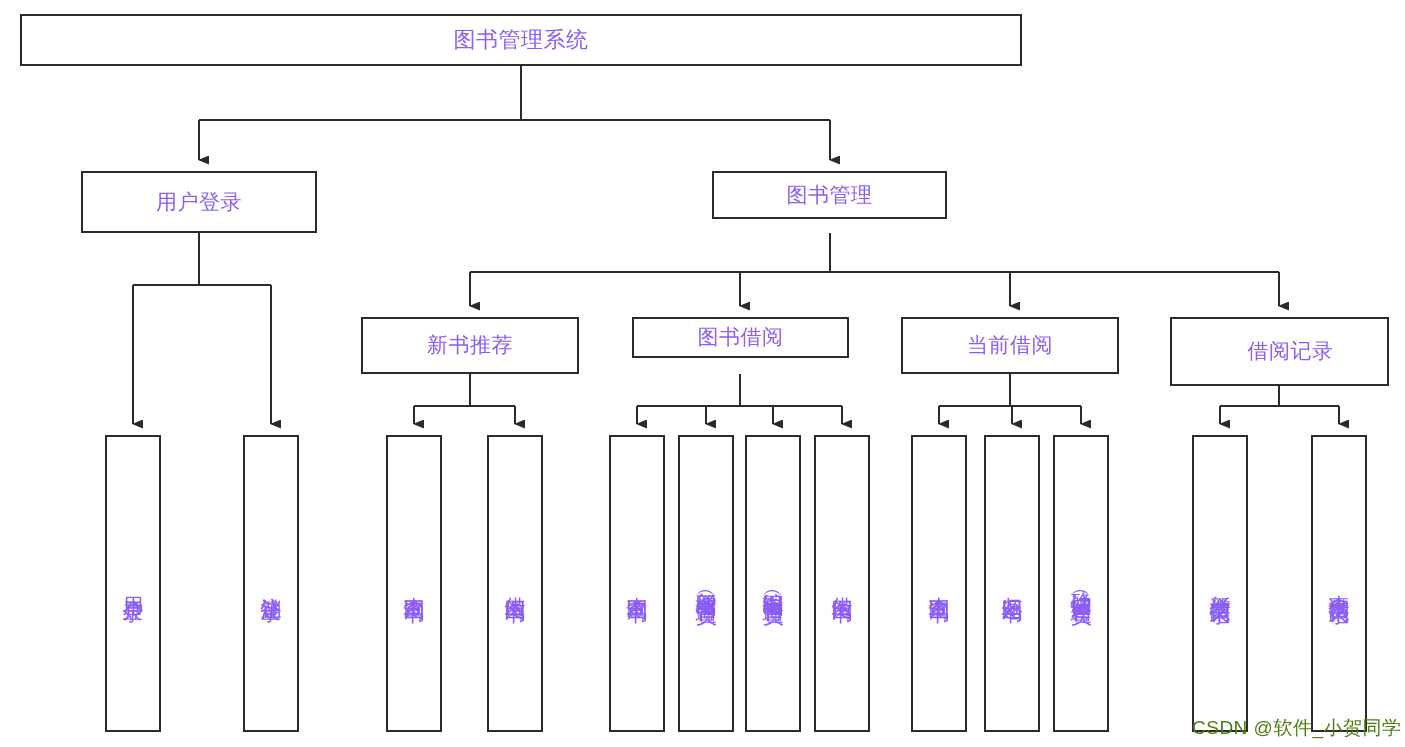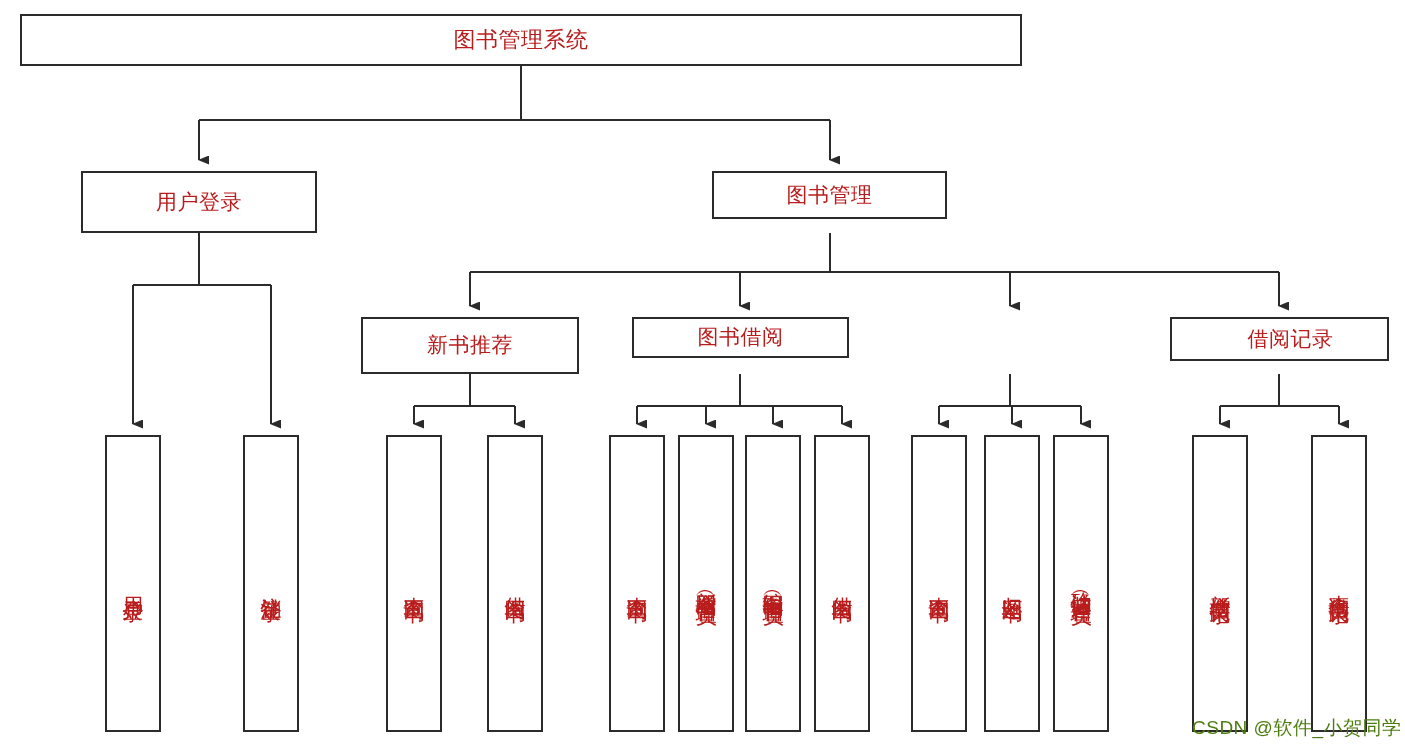--- a/index.html
+++ b/index.html
@@ -27,21 +27,21 @@
     pointer-events: none;
   }
   .node {
     position: absolute;
     box-sizing: border-box;
     background: #ffffff;
     border: 2px solid #2b2b2b;
     display: flex;
     align-items: center;
     justify-content: center;
-    color: #b91c1c;
+    color: #8b5cf6;
   }
   .node-label {
     display: block;
     text-align: center;
     line-height: 1.18;
     letter-spacing: 0.5px;
   }
   
   .node.horiz .node-label {
     font-size: 21px;
@@ -137,21 +137,24 @@
   <div class="node horiz" style="left:712px; top:171px; width:235px; height:48px;">
     <span class="node-label">图书管理</span>
   </div>
 
   <div class="node horiz" style="left:361px; top:317px; width:218px; height:57px;">
     <span class="node-label">新书推荐</span>
   </div>
   <div class="node horiz" style="left:632px; top:317px; width:217px; height:41px;">
     <span class="node-label">图书借阅</span>
   </div>
-  <div class="node horiz" style="left:1170px; top:317px; width:219px; height:44px;padding-left:22px;">
+  <div class="node horiz" style="left:901px; top:317px; width:218px; height:57px;">
+    <span class="node-label">当前借阅</span>
+  </div>
+  <div class="node horiz" style="left:1170px; top:317px; width:219px; height:69px;padding-left:22px;">
     <span class="node-label">借阅记录</span>
   </div>
 
   <div class="node vert" style="left:105px; top:435px; width:56px; height:297px;">
     <span class="node-label">用户登录</span>
   </div>
   <div class="node vert" style="left:243px; top:435px; width:56px; height:297px;">
     <span class="node-label">注销登录</span>
   </div>
   <div class="node vert" style="left:386px; top:435px; width:56px; height:297px;">

